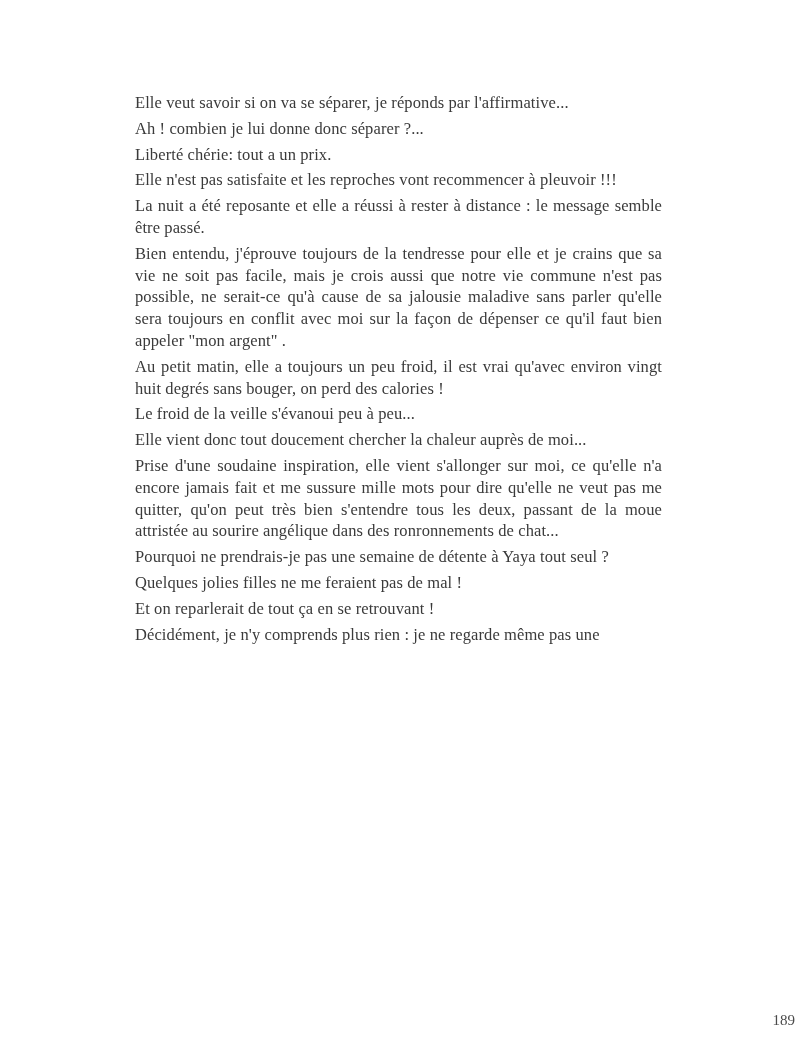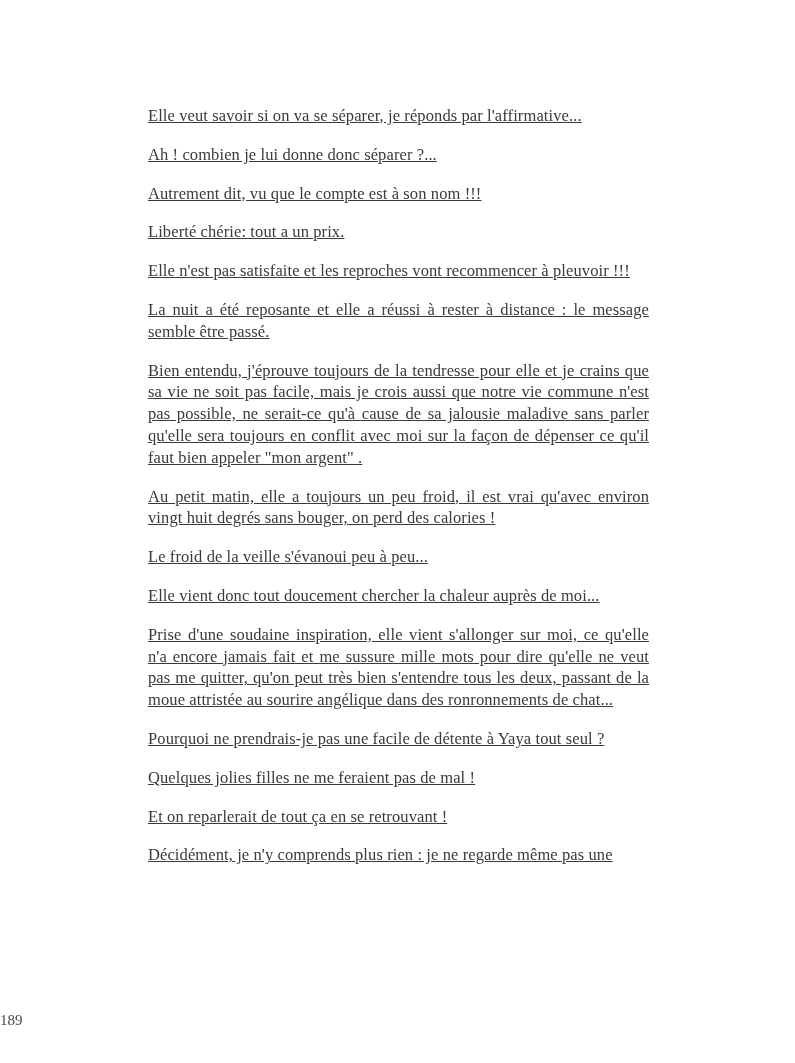--- a/index.html
+++ b/index.html
@@ -20,49 +20,47 @@
     position: absolute;
     left: 131px;
     top: 88px;
     width: 535px;
     font-size: 16.5px;
     line-height: 21.8px;
     text-align: justify;
     letter-spacing: 0.1px;
   }
   .text-block p {
-    margin: 17px;
+    margin: 4px;
     padding: 0;
-    text-decoration: underline;
   }
   .page-number {
     position: absolute;
     left: 0;
     right: 0;
     top: 1012px;
-    text-align: left;
+    text-align: right;
     font-size: 15px;
     color: #4a4a4a;
   }
 </style>
 </head>
 <body>
 
 <div class="page">
   <div class="text-block">
     <p>Elle veut savoir si on va se séparer, je réponds par l'affirmative...</p>
     <p>Ah ! combien je lui donne donc séparer ?...</p>
-    <p>Autrement dit, vu que le compte est à son nom !!!</p>
     <p>Liberté chérie: tout a un prix.</p>
     <p>Elle n'est pas satisfaite et les reproches vont recommencer à pleuvoir !!!</p>
     <p>La nuit a été reposante et elle a réussi à rester à distance : le message semble être passé.</p>
     <p>Bien entendu, j'éprouve toujours de la tendresse pour elle et je crains que sa vie ne soit pas facile, mais je crois aussi que notre vie commune n'est pas possible, ne serait-ce qu'à cause de sa jalousie maladive sans parler qu'elle sera toujours en conflit avec moi sur la façon de dépenser ce qu'il faut bien appeler "mon argent" .</p>
     <p>Au petit matin, elle a toujours un peu froid, il est vrai qu'avec environ vingt huit degrés sans bouger, on perd des calories !</p>
     <p>Le froid de la veille s'évanoui peu à peu...</p>
     <p>Elle vient donc tout doucement chercher la chaleur auprès de moi...</p>
     <p>Prise d'une soudaine inspiration, elle vient s'allonger sur moi, ce qu'elle n'a encore jamais fait et me sussure mille mots pour dire qu'elle ne veut pas me quitter, qu'on peut très bien s'entendre tous les deux, passant de la moue attristée au sourire angélique dans des ronronnements de chat...</p>
-    <p>Pourquoi ne prendrais-je pas une facile de détente à Yaya tout seul ?</p>
+    <p>Pourquoi ne prendrais-je pas une semaine de détente à Yaya tout seul ?</p>
     <p>Quelques jolies filles ne me feraient pas de mal !</p>
     <p>Et on reparlerait de tout ça en se retrouvant !</p>
     <p>Décidément, je n'y comprends plus rien : je ne regarde même pas une</p>
   </div>
   <div class="page-number">189</div>
 </div>
 
 </body></html>

